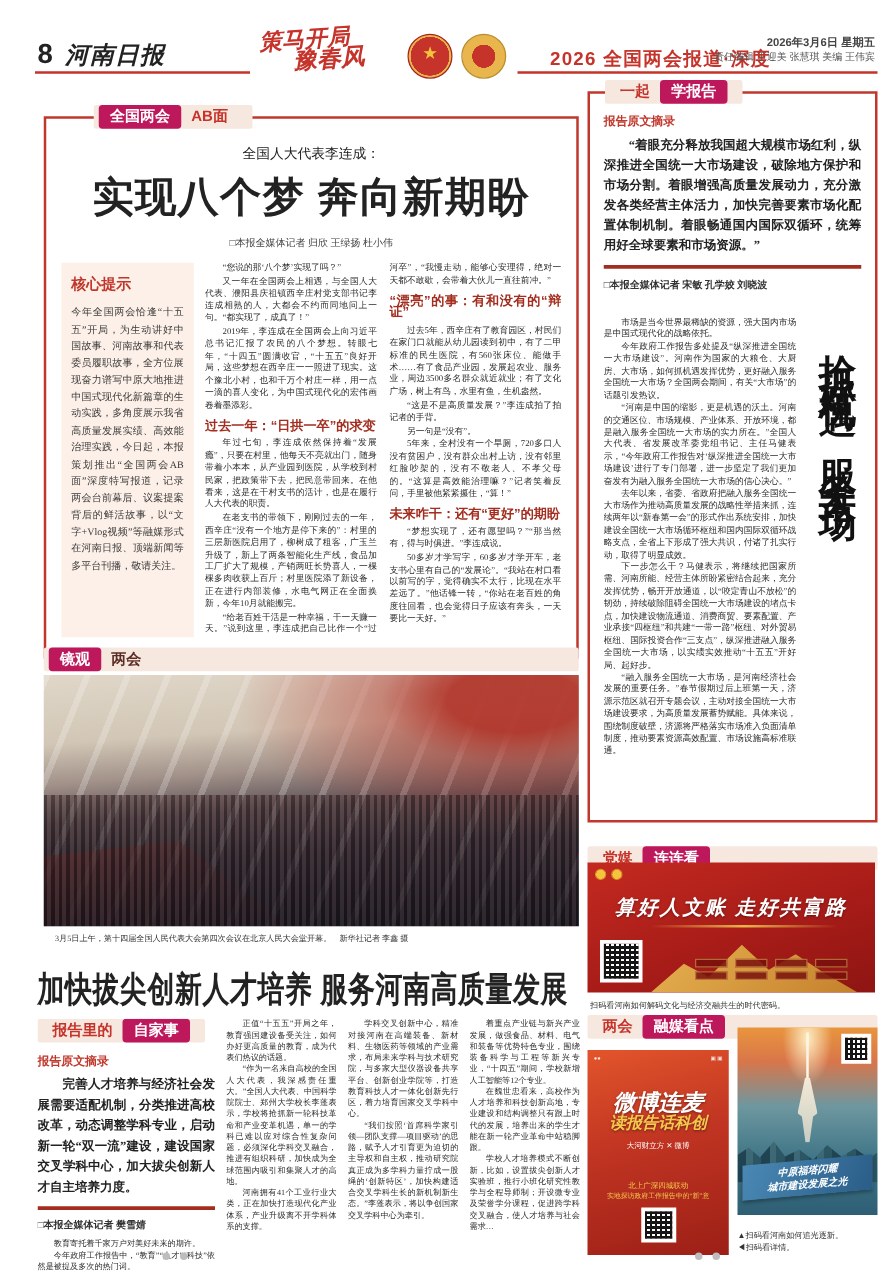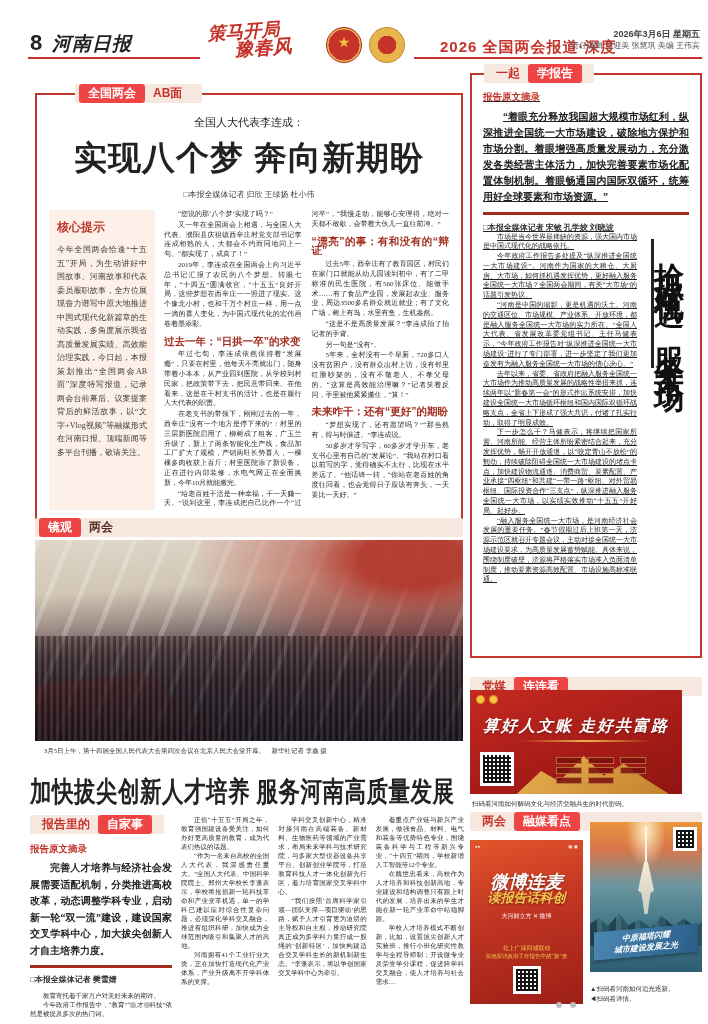--- a/index.html
+++ b/index.html
@@ -15,45 +15,45 @@
   .emblem { position:absolute; top:27px; width:36px; height:36px; border-radius:50%; }
   .emblem-nat { left:326px; background:radial-gradient(circle at 50% 50%, #c5332b 0 64%, #e8b64c 65% 100%); border:1px solid #a8251d; }
   .emblem-nat::after { content:"★"; position:absolute; left:0; right:0; top:6px; text-align:center; color:#f3c53d; font-size:14px; }
   .emblem-cppcc { left:369px; background:radial-gradient(circle at 50% 50%, #c5332b 0 38%, #e8b64c 39% 72%, #c5332b 73% 100%); border:1px solid #b98f2e; }
   .sect-title { position:absolute; left:414px; top:38px; color:#c5332b; font-weight:900; font-size:15px; font-family:"Liberation Sans",sans-serif; letter-spacing:1px;margin-left:26px; }
   .dateline { position:absolute; right:8px; top:28px; text-align:right; font-size:8px; color:#555; line-height:12px; font-family:"Liberation Sans",sans-serif; }
   .dateline .d1 { font-size:9px; font-weight:bold; color:#444; }
 
   
   .strip { display:flex; align-items:center; background:#f7e8df; border-radius:2px; height:19px; padding:0 12px 0 4px; font-family:"Liberation Sans",sans-serif; }
-  .lbl-red { background:#ef4444; color:#fff; font-weight:bold; font-size:12px; padding:1px 9px; border-radius:3px; white-space:nowrap; }
+  .lbl-red { background:#be185d; color:#fff; font-weight:bold; font-size:12px; padding:1px 9px; border-radius:3px; white-space:nowrap; }
   .lbl-pink { color:#c5332b; font-weight:bold; font-size:12px; padding:1px 8px; white-space:nowrap; }
   .lbl-dark { color:#5a2d24; font-weight:bold; font-size:12px; padding:1px 8px; white-space:nowrap; }
 
   
   .main-box { position:absolute; left:35px; top:93px; width:428px; height:434px; border:2.5px solid #c0372c; background:#fff; }
   .main-box .strip { position:absolute; top:-11px; left:38px; }
   .kicker { text-align:center; font-size:11px; margin-top:20px; color:#222; }
   .headline { text-align:center; font-size:33px; font-weight:900; letter-spacing:1px; margin-top:6px; font-family:"Liberation Sans",sans-serif; }
   .byline { text-align:center; font-size:8px; color:#444; margin-top:8px; }
   .main-flow-wrap { display:flex; gap:9px; margin:10px 12px 0 12px; height:300px; overflow:hidden; }
   .hint-box { width:106px; flex:none; background:#fdf0e8; padding:9px 8px; }
   .hint-title { color:#c0372c; font-weight:bold; font-size:12px; margin-bottom:7px; font-family:"Liberation Sans",sans-serif; }
   .hint-body { font-size:8px; line-height:13.5px; text-align:justify; color:#3a3a3a; }
   .art-flow { flex:1; column-count:2; column-gap:10px; font-size:7px; line-height:9.8px; text-align:justify; color:#2b2b2b; }
   .art-flow p { text-indent:14px; margin-bottom:1px; }
   .sec-head { font-size:10.5px; font-weight:bold; color:#a32e20; margin:7px 0 4px; text-indent:0; font-family:"Liberation Sans",sans-serif; }
 
   
-  .report-box { position:absolute; left:470px; top:73px; width:232px; height:585px; border:2.5px solid #c0372c; background:#fff; padding:16px 11px 18px 11px;text-decoration:underline; }
+  .report-box { position:absolute; left:470px; top:73px; width:232px; height:585px; border:2.5px solid #c0372c; background:#fff; padding:16px 11px 18px 11px; }
   .report-box .strip { position:absolute; top:-11px; left:12px; }
   .exc-label { color:#c0372c; font-weight:bold; font-size:9.5px; font-family:"Liberation Sans",sans-serif; }
   .exc-text { font-size:10px; line-height:16px; font-weight:bold; color:#222; text-align:justify; margin-top:5px; text-indent:20px; }
   .exc-rule { height:2.5px; background:#a32e20; margin:7px 0 7px; }
-  .report-byline { font-size:8px; font-weight:bold; color:#333; margin-bottom:0; }
+  .report-byline { font-size:8px; font-weight:bold; color:#333; margin-bottom:21px; }
   .report-row { display:flex; gap:8px; height:418px; overflow:hidden; }
   .report-body { flex:1; font-size:7px; line-height:9.8px; text-align:justify; color:#2b2b2b; overflow:hidden; }
   .report-body p { text-indent:14px; }
   .vert-head { writing-mode:vertical-rl; font-size:30px; font-weight:900; letter-spacing:9px; width:44px; flex:none; font-family:"Liberation Sans",sans-serif; color:#111; padding-top:6px; }
 
   
   .photo-strip { position:absolute; left:35px; top:518px; width:428px; }
   .photo { position:absolute; left:35px; top:540px; width:428px; height:201px; overflow:hidden;
     background:
       radial-gradient(ellipse at 88% 10%, rgba(176,47,36,.9) 0 10%, rgba(176,47,36,.45) 20%, transparent 42%),
@@ -73,21 +73,21 @@
   .bcol1 .strip { margin-bottom:9px; width:fit-content; }
   .b-exc { font-size:10px; line-height:16.5px; font-weight:bold; color:#222; text-align:justify; margin-top:4px; text-indent:20px; }
   .b-rule { height:2.5px; background:#a32e20; margin:6px 0; }
   .b-byline { font-size:8px; font-weight:bold; color:#333; margin:4px 0 6px; }
   .b-body, .bcolx { font-size:6.5px; line-height:9px; text-align:justify; color:#2b2b2b; overflow:hidden; }
   .b-body p, .bcolx p { text-indent:13px; }
   .bcolx { flex:1; }
 
   
   .promo-strip1 { position:absolute; left:470px; top:677px; width:232px; }
-  .poster1 { position:absolute; left:470px; top:690px; width:212px; height:104px; overflow:hidden; background:linear-gradient(160deg,#c32a20 0%,#a81c18 55%,#8e1512 100%); }
+  .poster1 { position:absolute; left:470px; top:690px; width:230px; height:104px; overflow:hidden; background:linear-gradient(160deg,#c32a20 0%,#a81c18 55%,#8e1512 100%); }
   .p1-logos { position:absolute; left:6px; top:5px; display:flex; gap:4px; }
   .p1-logos i { width:9px; height:9px; border-radius:50%; background:radial-gradient(circle,#f3c53d 0 55%, #e08a2c 56% 100%); }
   .p1-title { position:absolute; left:0; right:0; top:26px; text-align:center; color:#fff; font-weight:bold; font-style:italic; font-size:16px; letter-spacing:2px; text-shadow:0 1px 2px rgba(0,0,0,.4); }
   .p1-sub { position:absolute; left:50px; right:30px; top:50px; height:2px; background:linear-gradient(90deg,transparent,#e8b64c,transparent); }
   .p1-mountain { position:absolute; bottom:0; right:6%; width:72%; height:46%; background:linear-gradient(135deg,#eec158,#c98a2e); clip-path:polygon(0 100%,16% 52%,28% 74%,44% 20%,57% 62%,70% 36%,84% 68%,100% 100%); opacity:.92; }
   .p1-chips { position:absolute; bottom:10px; left:86px; right:14px; display:flex; flex-wrap:wrap; gap:3px 6px; }
   .p1-chips i { width:26px; height:7px; background:rgba(120,16,12,.85); border:1px solid rgba(240,190,100,.5); }
   .qr { background:repeating-linear-gradient(0deg,#151515 0 2px,transparent 2px 4px), repeating-linear-gradient(90deg,#151515 0 2px,#fff 2px 4px); border:3px solid #fff; }
   .p1-qr { position:absolute; left:10px; bottom:8px; width:34px; height:34px; }
   .promo-cap1 { position:absolute; left:472px; top:800px; width:230px; font-size:6.5px; color:#333; }

